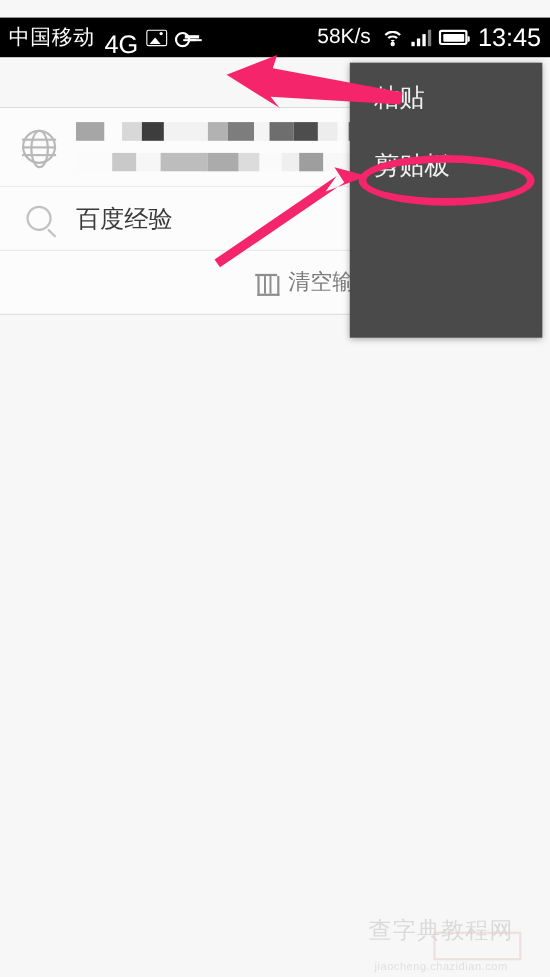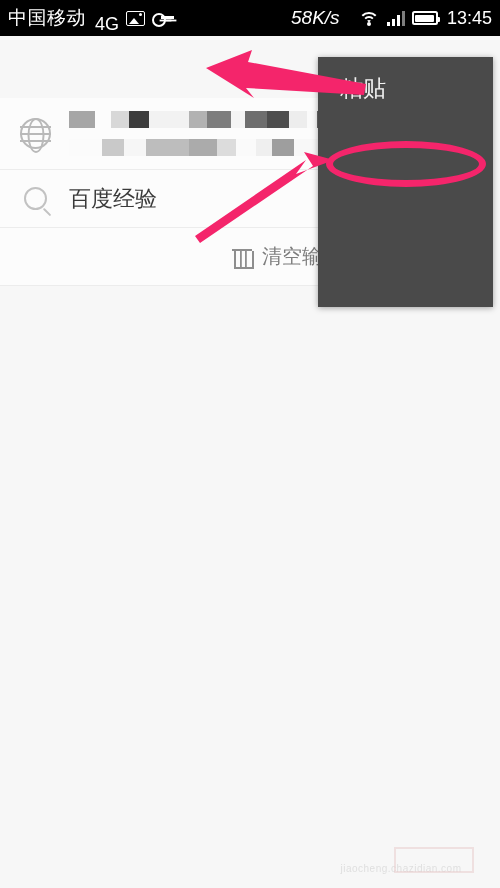--- a/index.html
+++ b/index.html
@@ -6,30 +6,30 @@
   html, body {
     width:500px; height:888px;
     background:#f7f7f7;
     font-family:"Liberation Sans","DejaVu Sans",sans-serif;
     overflow:hidden;
   }
   #screen { position:relative; width:500px; height:888px; background:#f7f7f7; overflow:hidden; }
 
   
   .statusbar {
-    position:absolute; top:0; left:0; width:500px; height:36px;
+    position:absolute; top:16px; left:0; width:500px; height:36px;
     background:#000; color:#fff;
     display:flex; align-items:center; justify-content:space-between;
     padding:0 8px;
   }
   .sb-left, .sb-right { display:flex; align-items:center; gap:7px; }
   .sb-carrier { font-size:19px; letter-spacing:0.5px; }
-  .sb-net { font-size:18px; margin-left:2px;margin-top:12px; }
-  .sb-speed { font-size:19px; margin-right:12px;font-style:italic; }
-  .sb-time { font-size:18px; margin-left:2px; }
+  .sb-net { font-size:23px; margin-left:2px;margin-top:12px; }
+  .sb-speed { font-size:19px; margin-right:2px; }
+  .sb-time { font-size:23px; margin-left:2px; }
 
   .ic-image { width:19px; height:15px; border:1.8px solid #fff; border-radius:2px; position:relative; }
   .ic-image:before { content:""; position:absolute; left:2px; bottom:1px; width:0; height:0;
     border-left:5px solid transparent; border-right:5px solid transparent; border-bottom:6px solid #fff; }
   .ic-image:after { content:""; position:absolute; right:2.5px; top:1.5px; width:3px; height:3px; background:#fff; border-radius:50%; }
 
   .ic-key { width:22px; height:12px; position:relative; }
   .ic-key:before { content:""; position:absolute; left:0; top:1px; width:10px; height:10px;
     border:2.6px solid #fff; border-radius:50%; }
   .ic-key:after { content:""; position:absolute; left:9px; top:4.4px; width:13px; height:2.8px;
@@ -238,28 +238,30 @@
       <span class="clear-inner">
         <span class="ic-trash"></span>
         <span class="clear-text">清空输入历史</span>
       </span>
     </div>
 
   </div>
 
   <div class="ctxmenu" style="background: rgb(74, 74, 74);">
     <div class="ctx-item">粘贴</div>
+    <div class="ctx-item">剪贴板</div>
   </div>
 
   <svg class="arrows" viewBox="0 0 500 888">
 
     <polygon fill="#f4256b" points="206,68 252,50 248,62 366,84 364,95 246,88 254,98"></polygon>
 
     <polygon fill="#f4256b" points="334,160 304,152 313,166 200,243 195,236 306,160 296,174"></polygon>
   </svg>
   <div class="anno oval" style="border-color: rgb(244, 37, 107);"></div>
 
   <div class="watermark">
+    <div class="wm-1">查字典教程网</div>
     <div class="wm-2">jiaocheng.chazidian.com</div>
     <div class="wm-box"></div>
   </div>
 
 </div>
 
 </body></html>

